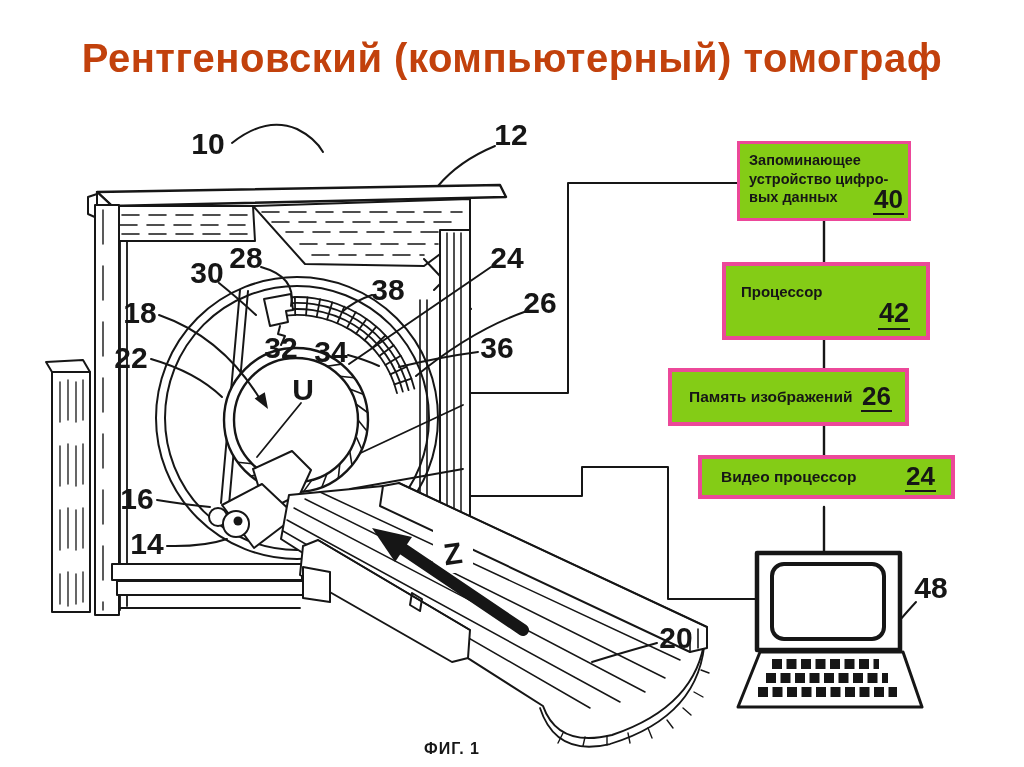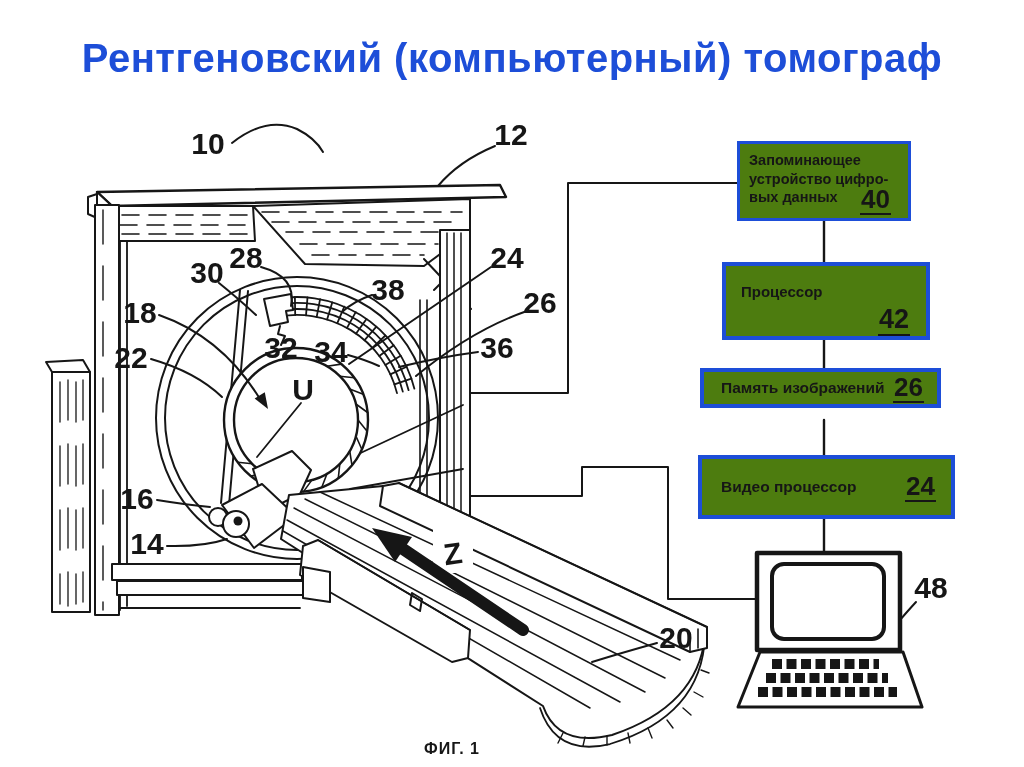--- a/index.html
+++ b/index.html
@@ -1,32 +1,32 @@
 <!DOCTYPE html>
 <html><head>
 <meta charset="utf-8">
 <style>
   html,body{margin:0;padding:0;background:#fff;}
   .page{position:relative;width:1024px;height:767px;background:#fff;overflow:hidden;
         font-family:"Liberation Sans",sans-serif;color:#161616;}
   .title{position:absolute;left:0;top:36px;width:1024px;margin:0;text-align:center;
-         font-size:40px;font-weight:700;letter-spacing:.5px;color:#1d4ed8;}
+         font-size:40px;font-weight:700;letter-spacing:.5px;color:#c2410c;}
   .art{position:absolute;left:0;top:0;width:1024px;height:767px;}
   .art text{font-family:"Liberation Sans",sans-serif;font-weight:600;font-size:30px;fill:#161616;}
-  .block{position:absolute;border:4px solid #1d4ed8;background:#4d7c0f;box-sizing:border-box;}
+  .block{position:absolute;border:4px solid #ec4899;background:#84cc16;box-sizing:border-box;}
   .block .lines span{display:block;font-size:14.5px;font-weight:700;line-height:1.28;white-space:nowrap;}
   .ref{font-size:26px;font-weight:600;border-bottom:2.5px solid #161616;padding:0 1px 1px 1px;line-height:1;}
   .b40{left:737px;top:141px;width:174px;height:80px;border-width:3.5px;padding:7px 0 0 9px;}
-  .b40 .ref{position:absolute;right:17px;bottom:3px;}
+  .b40 .ref{position:absolute;right:4px;bottom:3px;}
   .b42{left:722px;top:262px;width:208px;height:78px;padding:16px 14px 0 15px;}
   .b42 .lines span{font-size:15px;}
-  .b42 .ref{position:absolute;right:16px;bottom:0;font-size:27px;}
+  .b42 .ref{position:absolute;right:16px;bottom:6px;font-size:27px;}
   .brow{display:flex;align-items:center;justify-content:space-between;}
-  .b44{left:700px;top:368px;width:241px;height:40px;padding:0 13px 0 17px;}
-  .b46{left:698px;top:455px;width:257px;height:64px;padding:0 15px 0 19px;}
+  .b44{left:668px;top:368px;width:241px;height:58px;padding:0 13px 0 17px;}
+  .b46{left:698px;top:455px;width:257px;height:44px;padding:0 15px 0 19px;}
   .brow .lines span{font-size:15.5px;}
   .caption{position:absolute;left:424px;top:740px;font-size:16px;font-weight:700;letter-spacing:1px;}
 </style>
 </head>
 <body>
 
 <div class="page">
   <h1 class="title">Рентгеновский (компьютерный) томограф</h1>
 
   <svg class="art" viewBox="0 0 1024 767">

